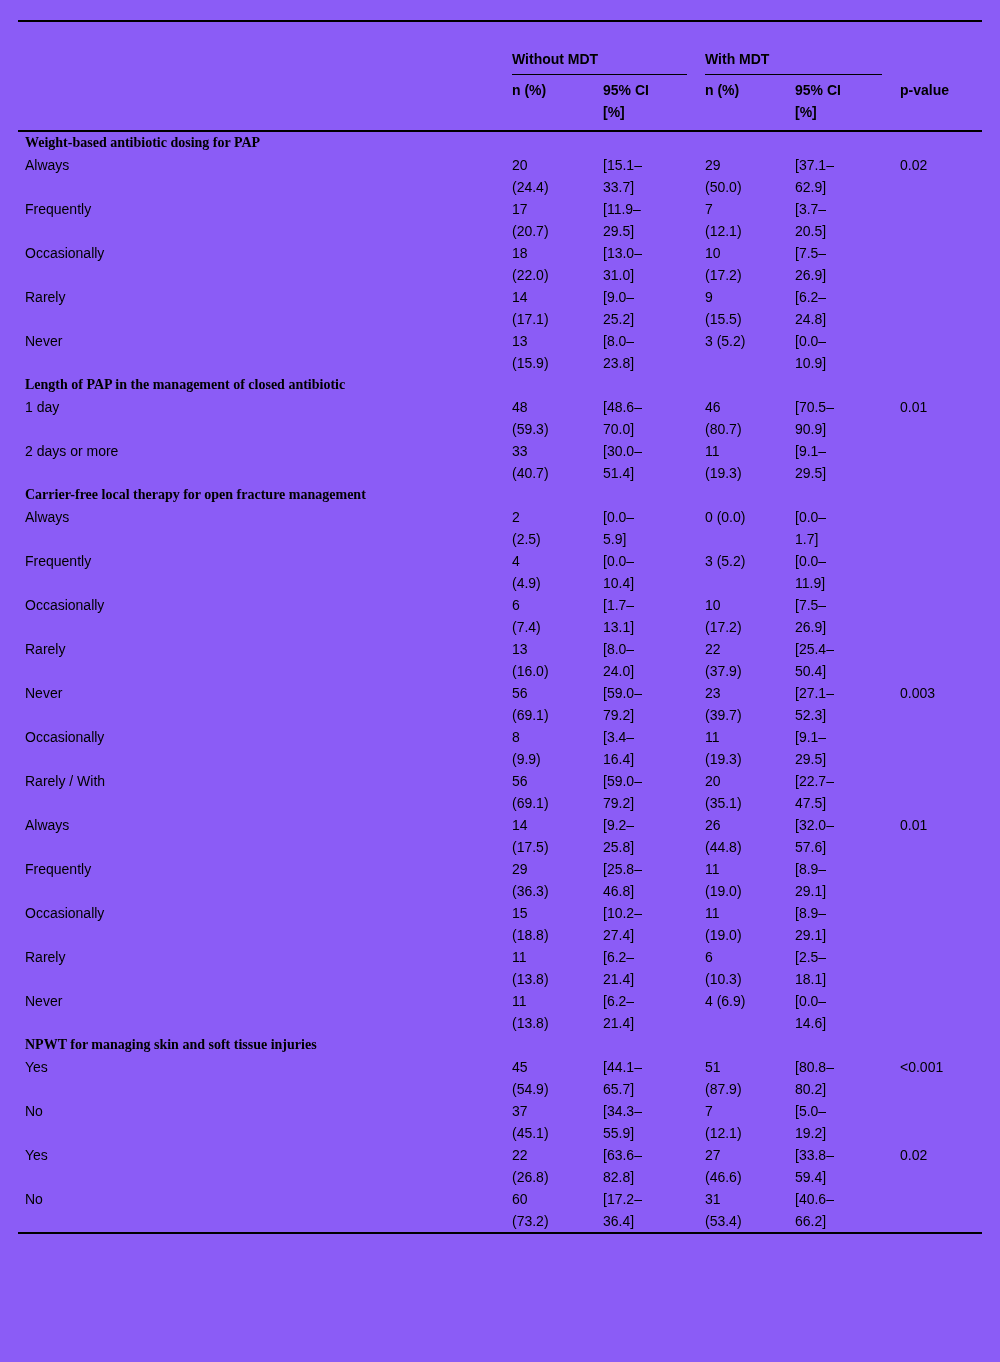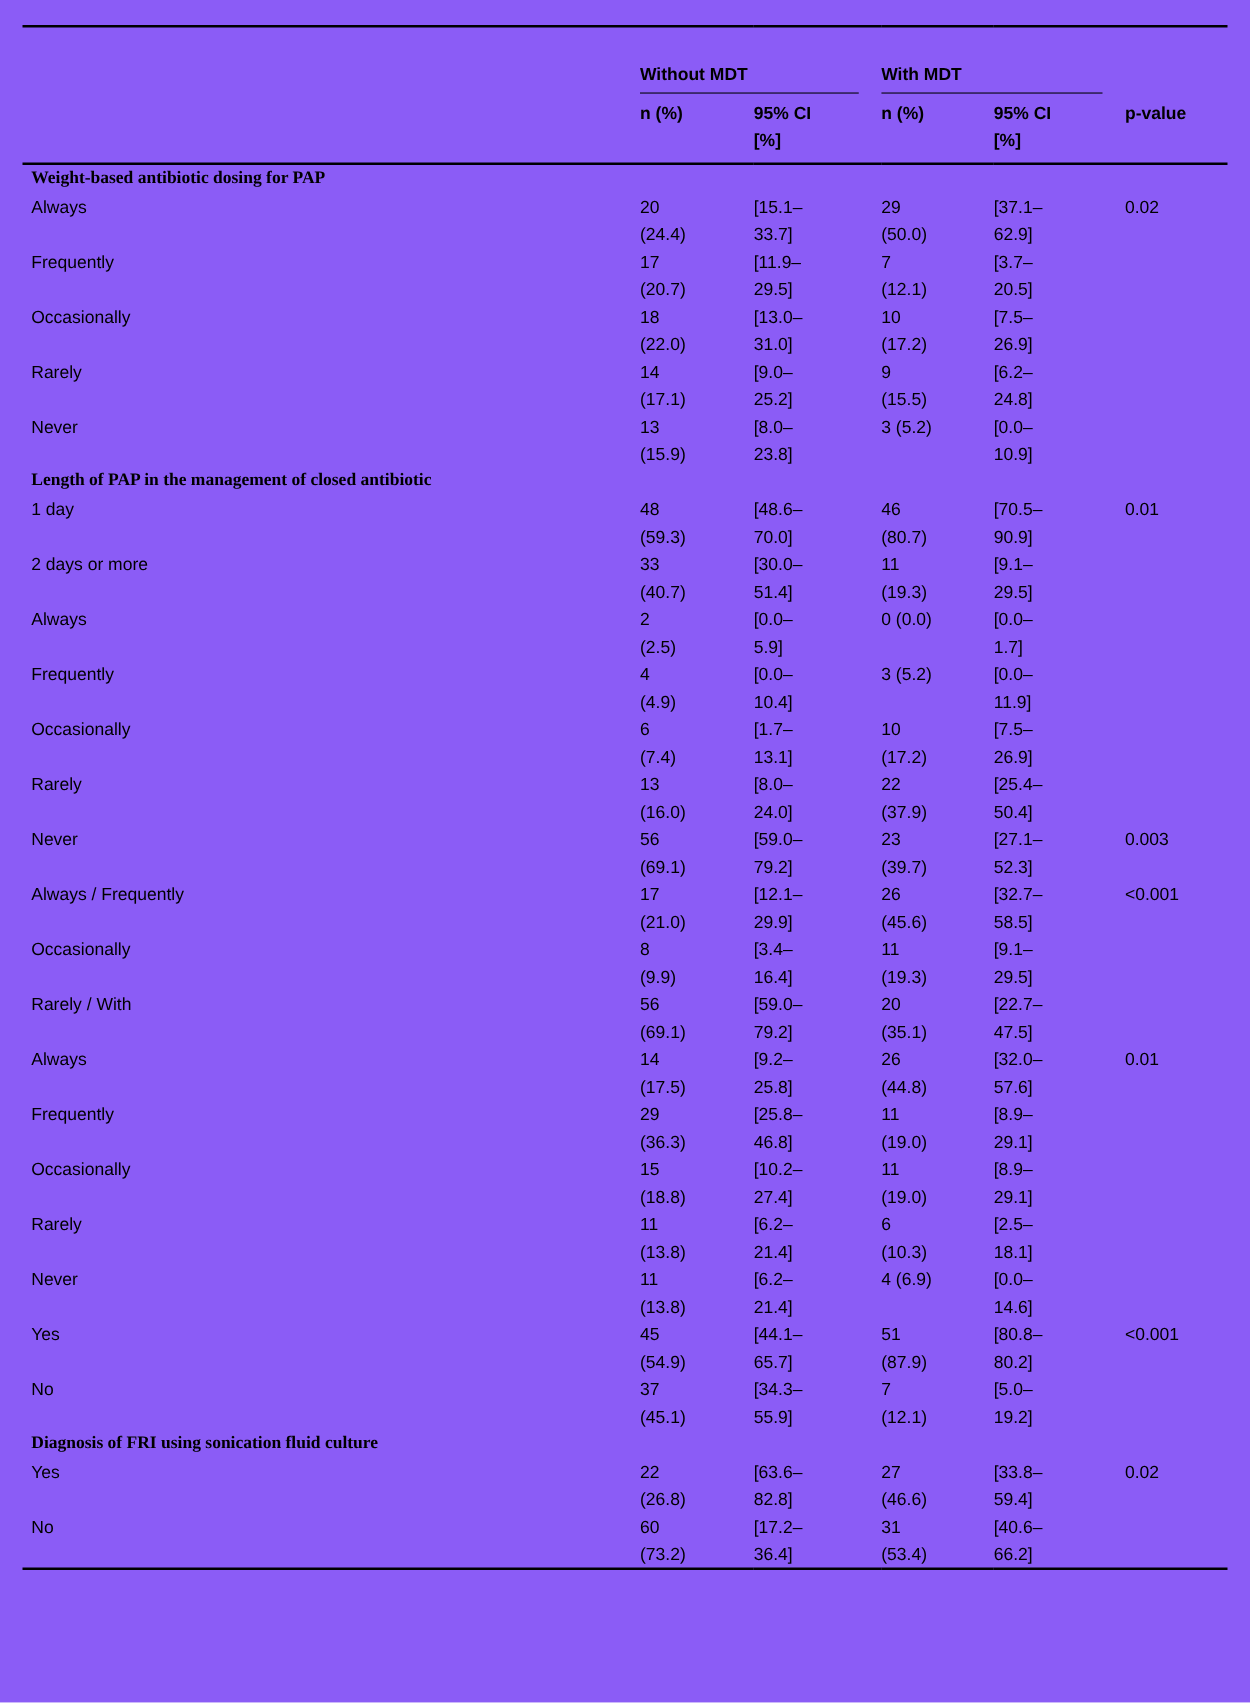--- a/index.html
+++ b/index.html
@@ -186,20 +186,28 @@
 (40.7)</td>
           <td>[30.0–
 51.4]</td>
           <td>11
 (19.3)</td>
           <td>[9.1–
 29.5]</td>
           <td></td>
         </tr>
         <tr>
+          <td class="section-title">Carrier-free local therapy for open fracture management</td>
+          <td></td>
+          <td></td>
+          <td></td>
+          <td></td>
+          <td></td>
+        </tr>
+        <tr>
           <td>Always</td>
           <td>2
 (2.5)</td>
           <td>[0.0–
 5.9]</td>
           <td>0 (0.0)</td>
           <td>[0.0–
 1.7]</td>
           <td></td>
         </tr>
@@ -244,32 +252,20 @@
 (69.1)</td>
           <td>[59.0–
 79.2]</td>
           <td>23
 (39.7)</td>
           <td>[27.1–
 52.3]</td>
           <td>0.003</td>
         </tr>
         <tr>
-          <td>Always / Frequently</td>
-          <td>17
-(21.0)</td>
-          <td>[12.1–
-29.9]</td>
-          <td>26
-(45.6)</td>
-          <td>[32.7–
-58.5]</td>
-          <td>&lt;0.001</td>
-        </tr>
-        <tr>
           <td>Occasionally</td>
           <td>8
 (9.9)</td>
           <td>[3.4–
 16.4]</td>
           <td>11
 (19.3)</td>
           <td>[9.1–
 29.5]</td>
           <td></td>
@@ -339,20 +335,28 @@
           <td>11
 (13.8)</td>
           <td>[6.2–
 21.4]</td>
           <td>4 (6.9)</td>
           <td>[0.0–
 14.6]</td>
           <td></td>
         </tr>
         <tr>
+          <td class="section-title">NPWT for managing skin and soft tissue injuries</td>
+          <td></td>
+          <td></td>
+          <td></td>
+          <td></td>
+          <td></td>
+        </tr>
+        <tr>
           <td>Yes</td>
           <td>45
 (54.9)</td>
           <td>[44.1–
 65.7]</td>
           <td>51
 (87.9)</td>
           <td>[80.8–
 80.2]</td>
           <td>&lt;0.001</td>
@@ -363,28 +367,20 @@
 (45.1)</td>
           <td>[34.3–
 55.9]</td>
           <td>7
 (12.1)</td>
           <td>[5.0–
 19.2]</td>
           <td></td>
         </tr>
         <tr>
-          <td class="section-title">Diagnosis of FRI using sonication fluid culture</td>
-          <td></td>
-          <td></td>
-          <td></td>
-          <td></td>
-          <td></td>
-        </tr>
-        <tr>
           <td>Yes</td>
           <td>22
 (26.8)</td>
           <td>[63.6–
 82.8]</td>
           <td>27
 (46.6)</td>
           <td>[33.8–
 59.4]</td>
           <td>0.02</td>

